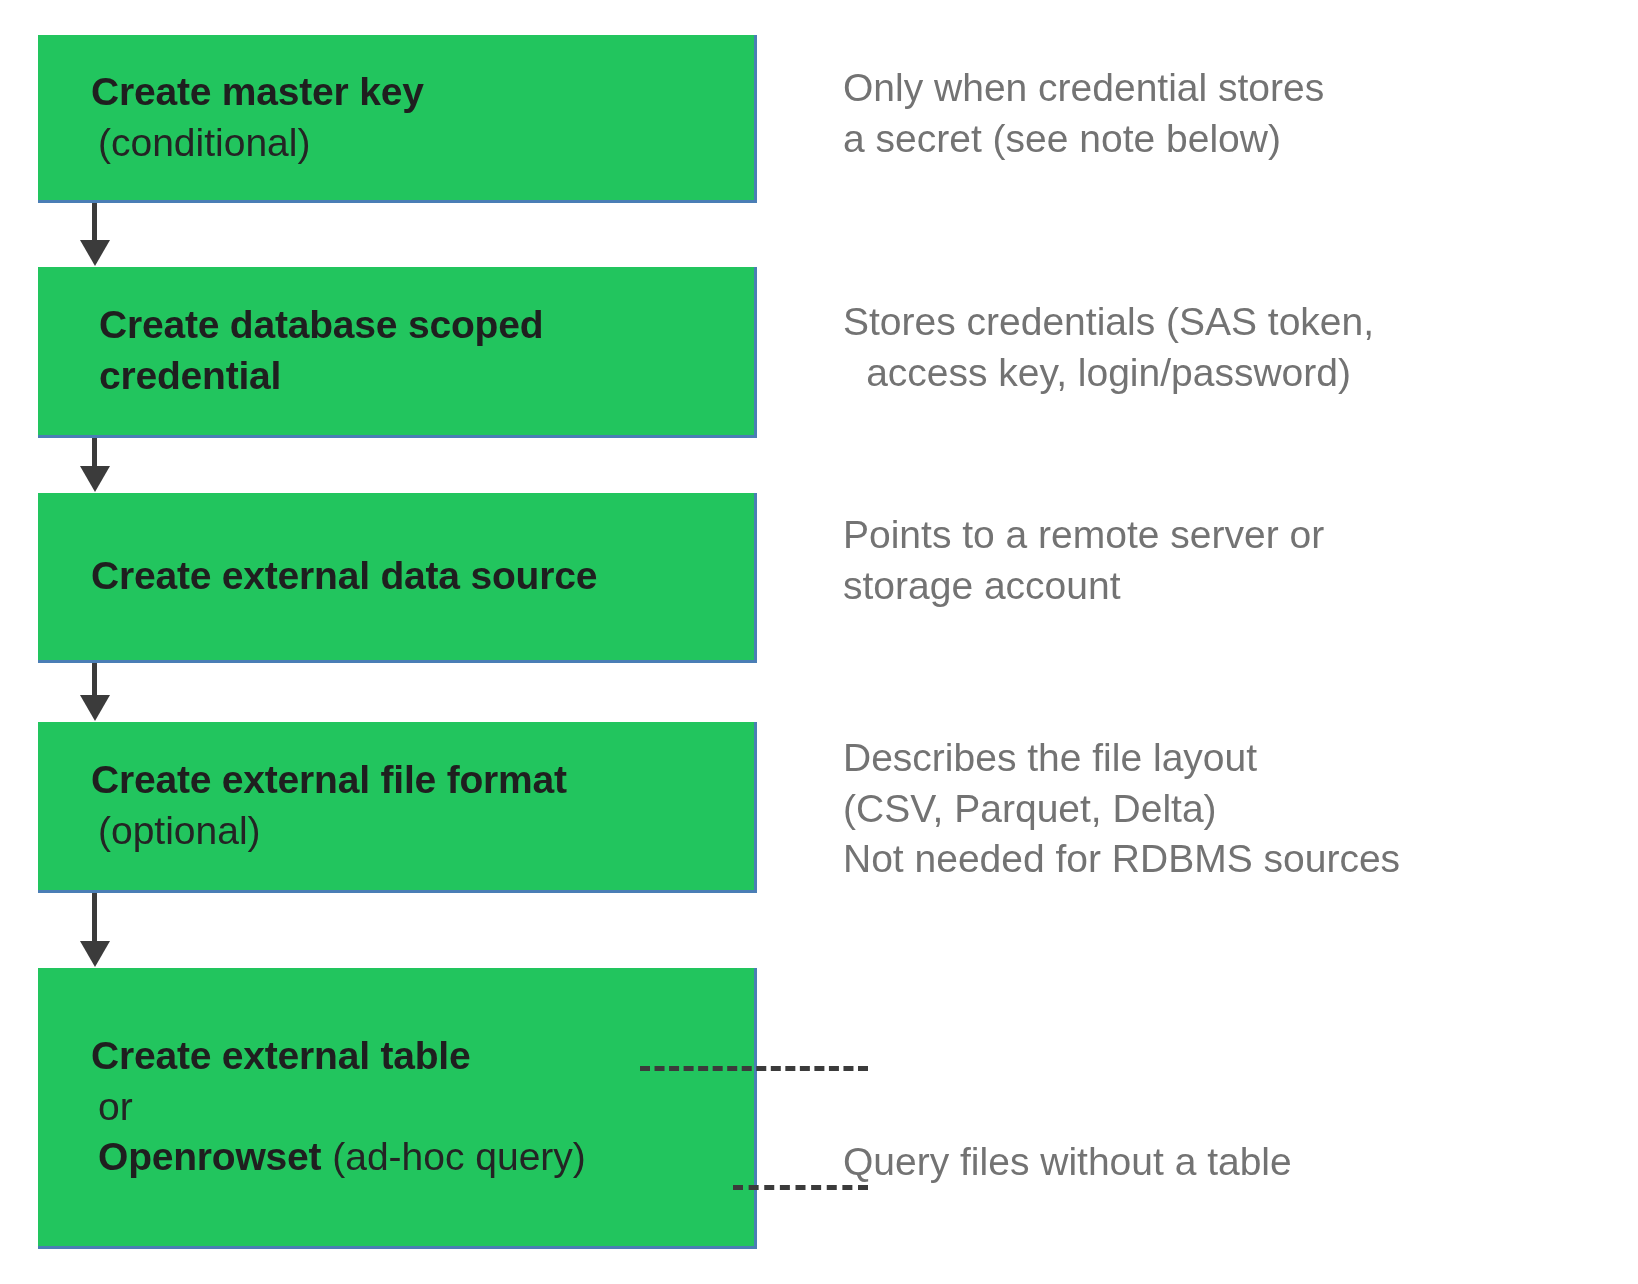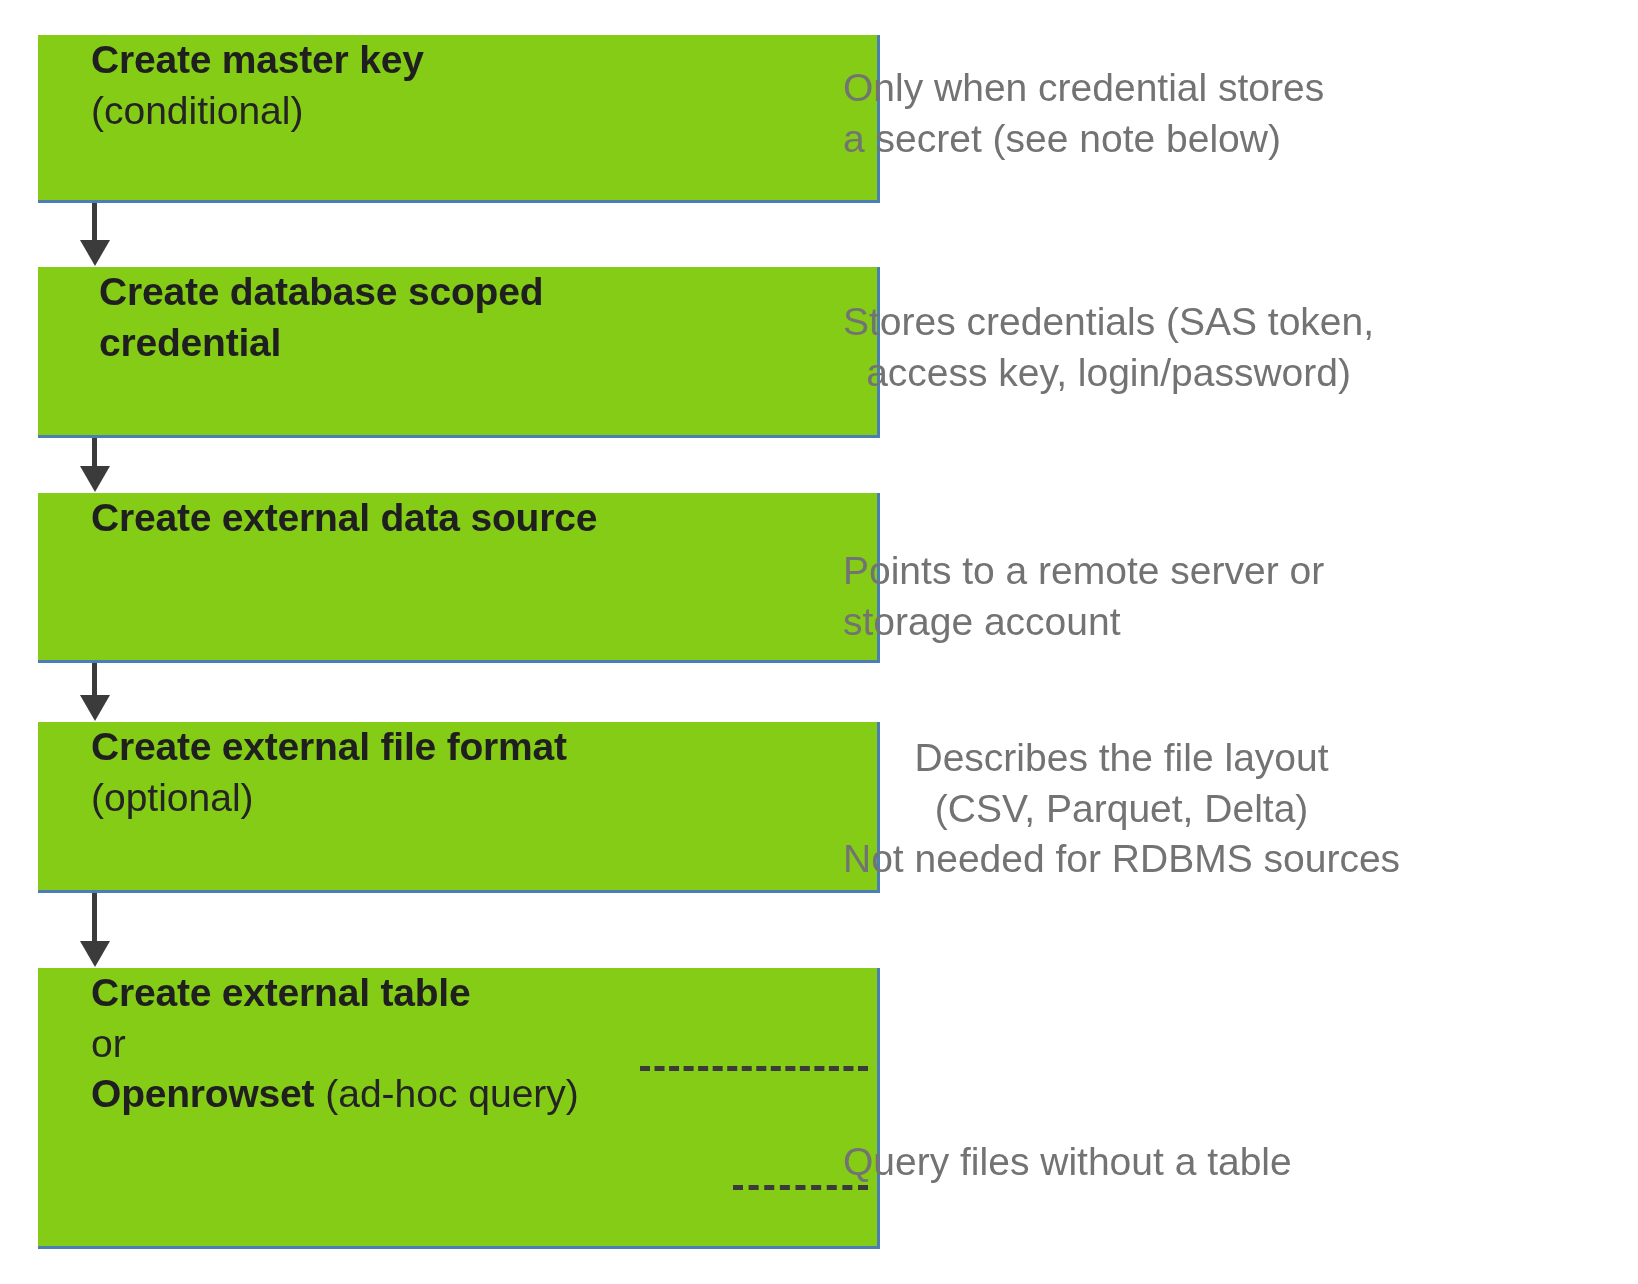--- a/index.html
+++ b/index.html
@@ -21,45 +21,47 @@
     left: 0;
     top: 0;
     width: 1638px;
     height: 1284px;
   }
 
   
   .step-box {
     position: absolute;
     left: 38px;
-    width: 842px;
-    background: #84cc16;
+    width: 719px;
+    background: #22c55e;
     box-sizing: border-box;
     border-right: 3px solid #4a7eb5;
     border-bottom: 3px solid #4a7eb5;
     display: flex;
     flex-direction: column;
+    justify-content: center;
   }
   .step-box .inner {
     padding-left: 53px;
     padding-right: 18px;
   }
   .step-title {
     font-weight: bold;
     font-size: 39px;
     line-height: 1.30;
     letter-spacing: -0.2px;
     color: #1f1f1f;
     white-space: pre-line;
   }
   .step-sub {
     font-weight: normal;
     font-size: 39px;
     line-height: 1.30;
     color: #242424;
+    margin-left: 7px;
   }
 
   
   #box-0 { top: 35px;  height: 168px; }
   #box-1 { top: 267px; height: 171px; padding-left: 8px; }
   #box-2 { top: 493px; height: 170px; }
   #box-3 { top: 722px; height: 171px; }
   #box-4 { top: 968px; height: 281px; }
 
   
@@ -98,22 +100,22 @@
   .note {
     position: absolute;
     left: 843px;
     font-size: 39px;
     line-height: 1.30;
     color: #737373;
     white-space: pre-line;
   }
   #note-0 { top: 63px;  }
   #note-1 { top: 297px; text-align: center; }
-  #note-2 { top: 546px; }
-  #note-3 { top: 733px; text-align: center; }
+  #note-2 { top: 510px; }
+  #note-3 { top: 733px; }
   #note-4 { top: 1001px; }
   #note-5 { top: 1119px; margin-top: 18px; }
 
   
   .leader {
     position: absolute;
     height: 0;
     border-top: 5px dashed #3b3b3b;
   }
   #leader-0 { left: 640px; width: 228px; top: 1066px; }

